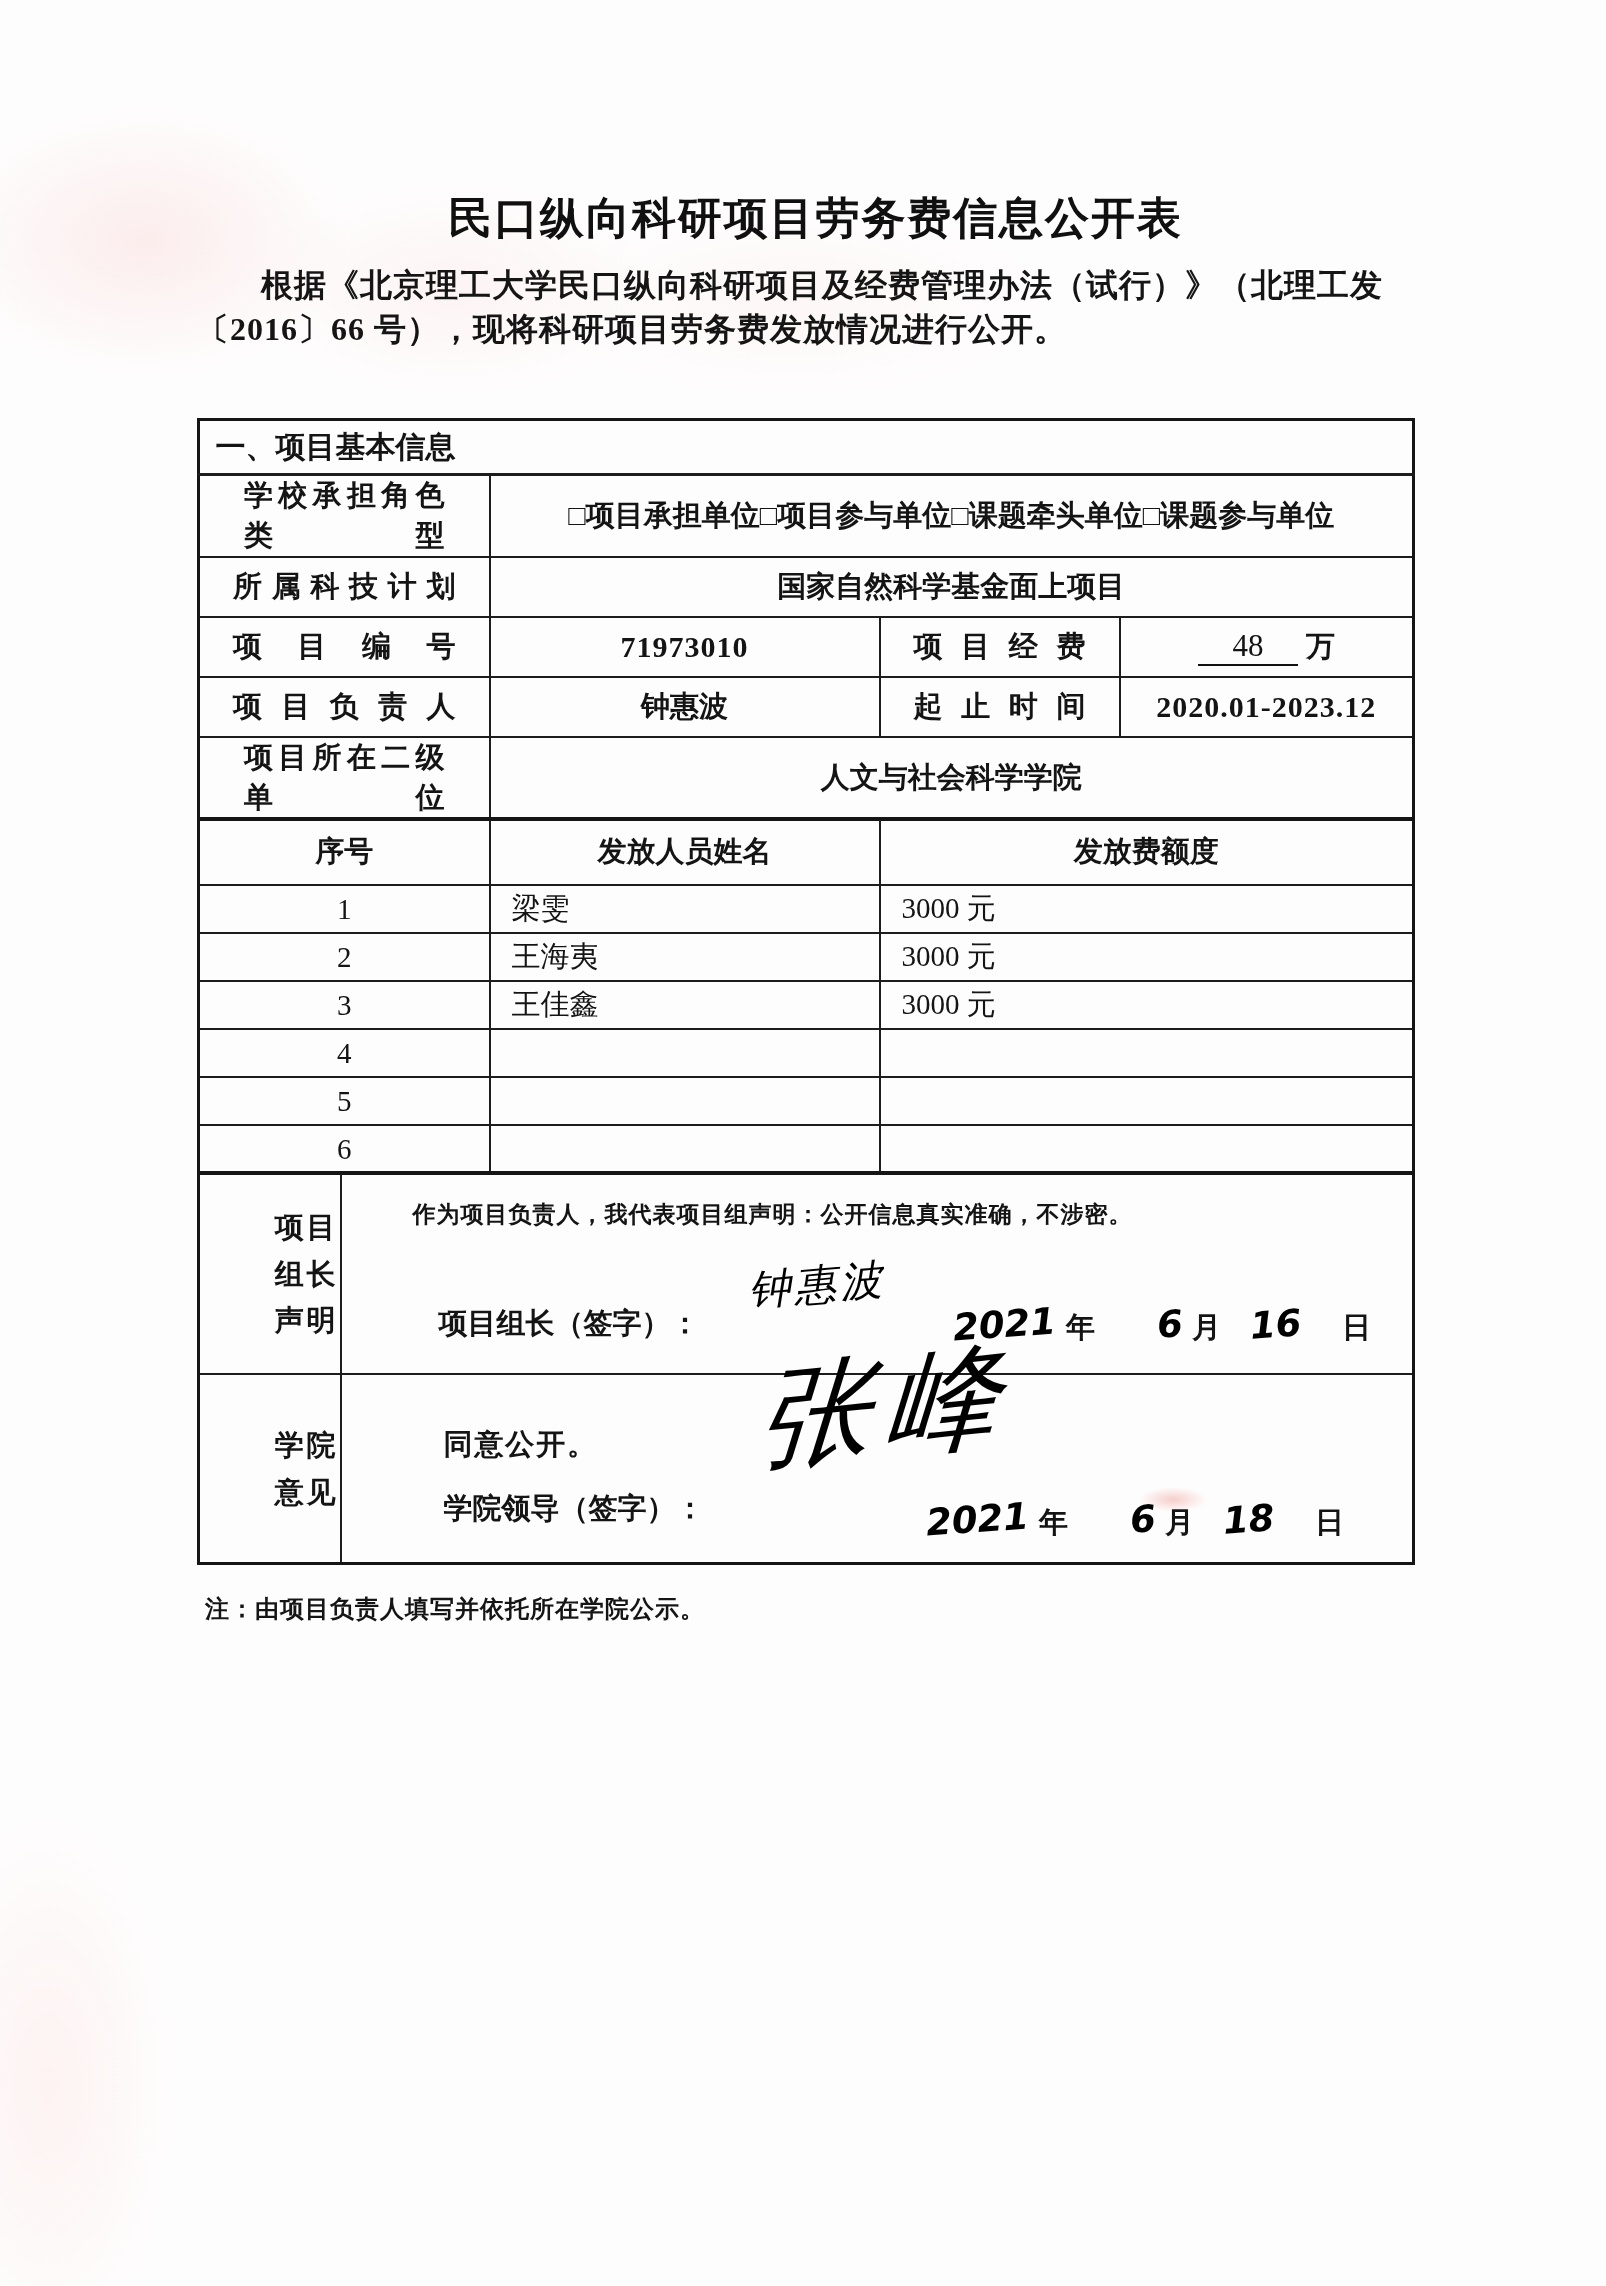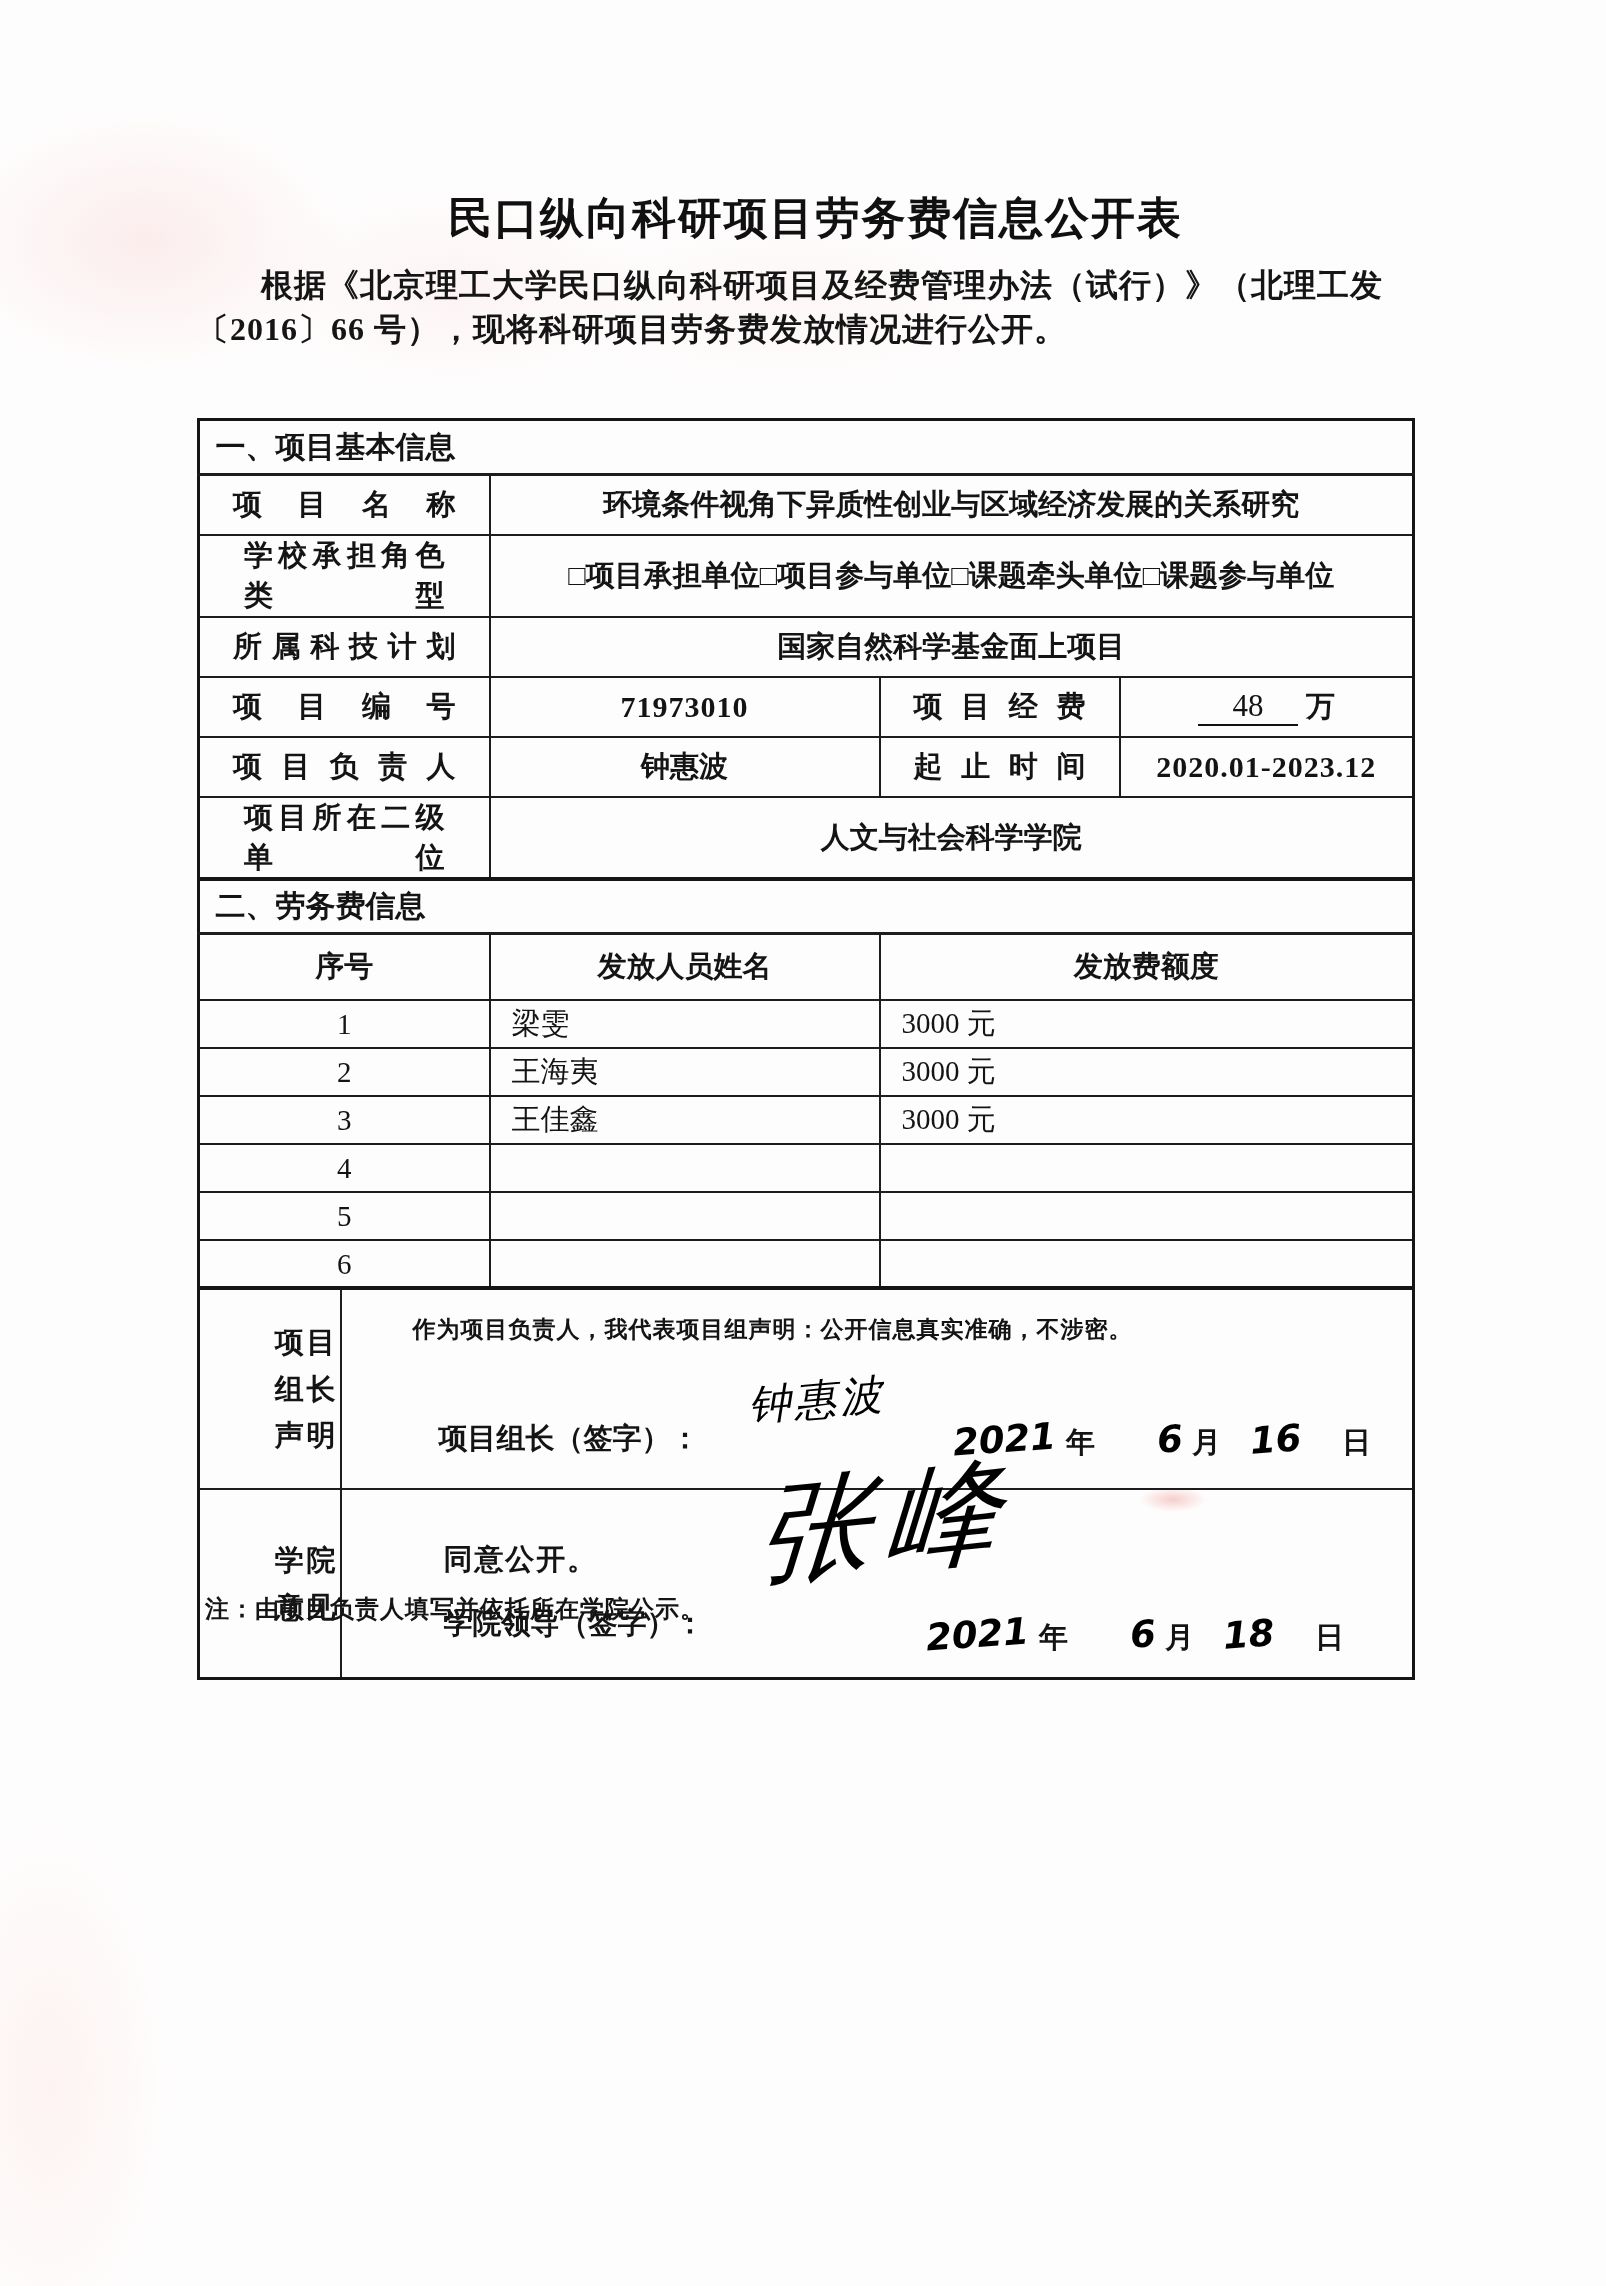--- a/index.html
+++ b/index.html
@@ -113,24 +113,20 @@
           <col style="width:291px">
           <col style="width:390px">
           <col style="width:240px">
           <col style="width:294px">
         </colgroup>
       <tbody>
           <tr>
             <td class="sec" colspan="4">一、项目基本信息</td>
           </tr>
       <tr>
-        <td class="lbl">项目名称</td>
-        <td class="val" colspan="3">环境条件视角下异质性创业与区域经济发展的关系研究</td>
-      </tr>
-      <tr>
         <td class="lbl small">学校承担角色类型</td>
         <td class="val" colspan="3">□项目承担单位□项目参与单位□课题牵头单位□课题参与单位</td>
       </tr>
       <tr>
         <td class="lbl">所属科技计划</td>
         <td class="val" colspan="3">国家自然科学基金面上项目</td>
       </tr>
       <tr>
         <td class="lbl">项目编号</td>
         <td class="num">71973010</td>
@@ -152,23 +148,20 @@
     </tbody>
       </table>
 
     <table class="t2">
       <colgroup>
           <col style="width:291px">
           <col style="width:390px">
           <col style="width:534px">
         </colgroup>
       <tbody>
-          <tr>
-            <td class="sec" colspan="3">二、劳务费信息</td>
-          </tr>
       <tr>
         <td class="colhdr">序号</td>
         <td class="colhdr">发放人员姓名</td>
         <td class="colhdr">发放费额度</td>
       </tr>
       <tr class="lrow">
         <td class="cno">1</td>
         <td class="cname">梁雯</td>
         <td class="camount">3000 元</td>
       </tr>

